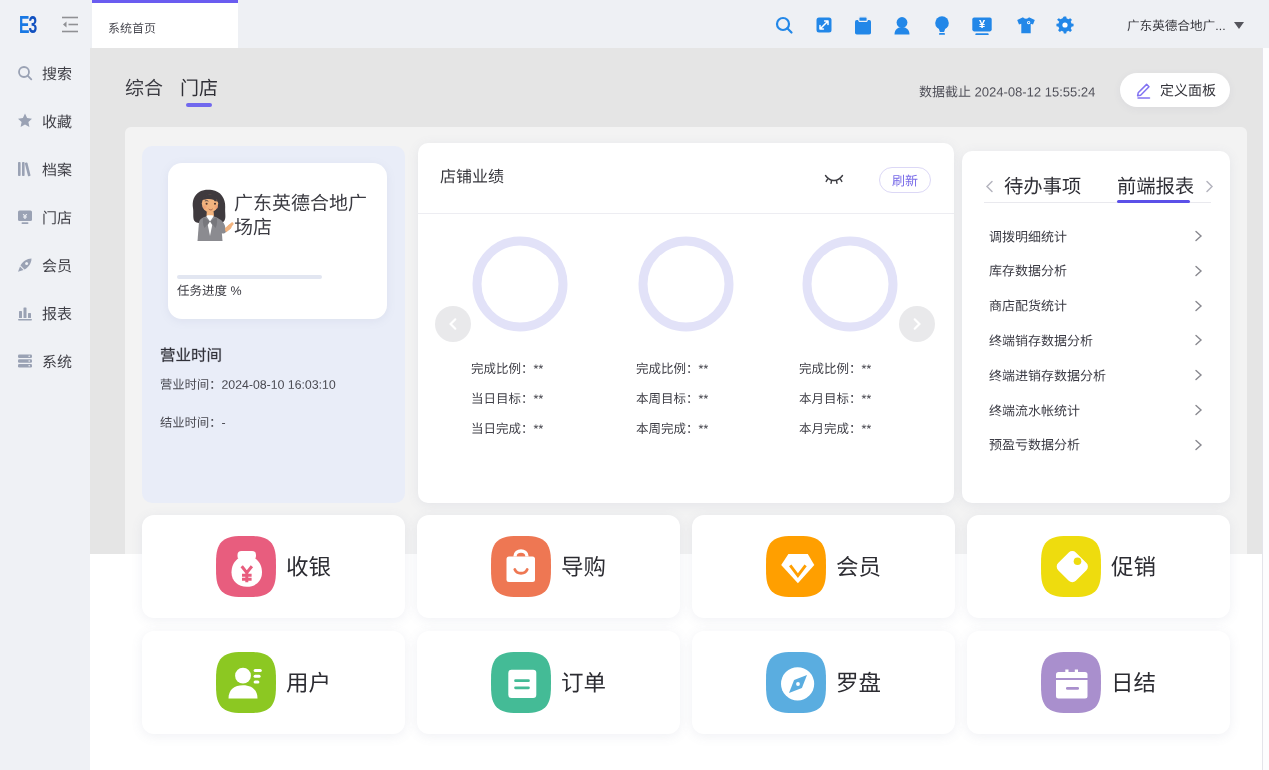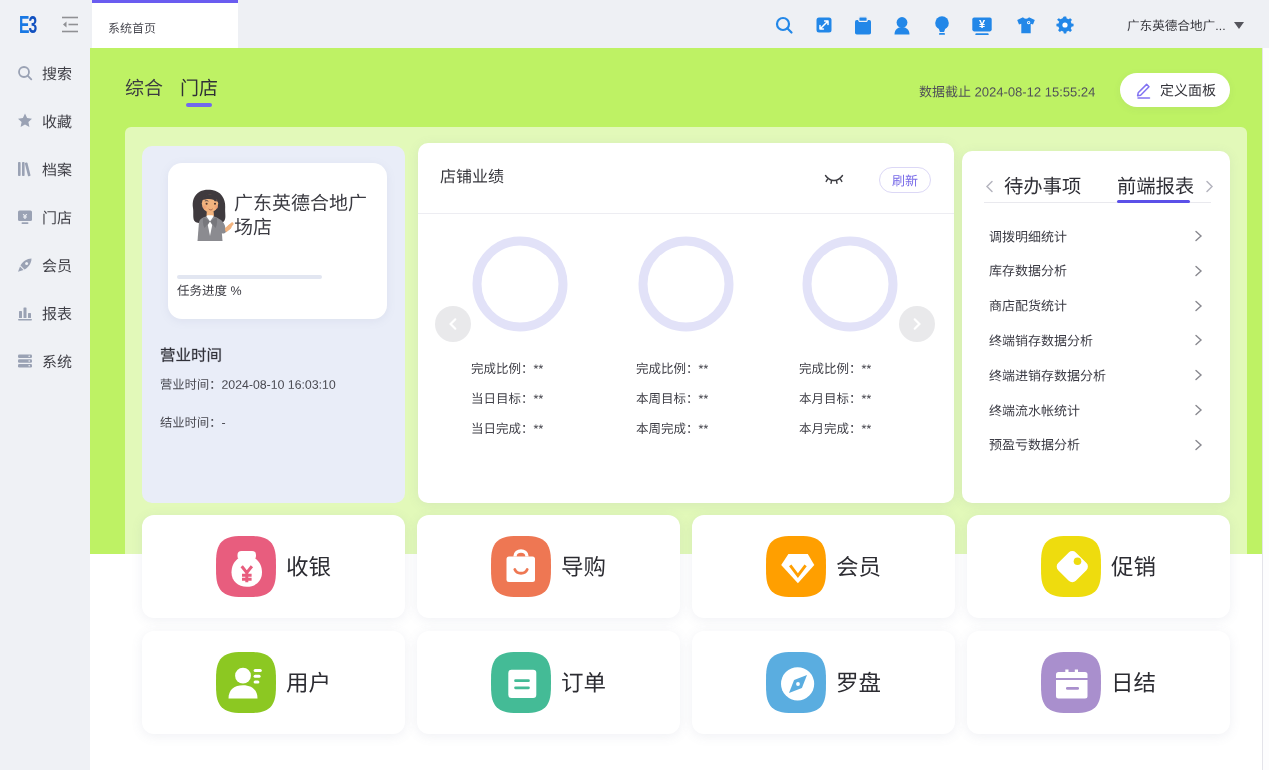--- a/index.html
+++ b/index.html
@@ -1,15 +1,15 @@
 <!DOCTYPE html>
 <html><head><meta charset="utf-8"><style>
 *{margin:0;padding:0;box-sizing:border-box}
 html,body{width:1269px;height:770px;overflow:hidden;font-family:"Liberation Sans",sans-serif}
-#page{position:relative;width:1269px;height:554px;background:#bef264}
+#page{position:relative;width:1269px;height:554px;background:#e5e5e5}
 .abs{position:absolute}
 </style></head><body>
 <div id="page">
     <svg width="0" height="0" style="position:absolute">
       <defs>
         <path id="g1" d="M166 840V638H46V568H166V354L39 309L59 238L166 279V13C166 0 161 -3 150 -3C138 -4 103 -4 64 -3C74 -24 83 -56 85 -75C144 -76 181 -73 205 -61C229 -48 237 -27 237 13V306L349 350L336 418L237 380V568H339V638H237V840ZM379 290V226H424L416 223C458 156 515 99 584 53C499 16 402 -7 304 -20C317 -36 331 -64 338 -82C449 -64 557 -34 651 12C730 -29 820 -59 917 -78C927 -59 946 -31 962 -16C875 -2 793 21 721 52C803 106 870 178 911 271L866 293L853 290H683V387H915V758H723V696H847V602H727V545H847V449H683V841H614V449H457V544H566V602H457V694C509 710 563 730 607 754L553 804C516 779 450 751 392 732V387H614V290ZM809 226C771 169 717 123 652 87C586 125 531 171 491 226Z"></path>
         <path id="g2" d="M633 104C718 58 825 -12 877 -58L938 -14C881 32 773 98 690 141ZM290 136C233 82 143 26 61 -11C78 -23 106 -47 119 -61C198 -20 294 46 358 109ZM194 319C211 326 237 329 421 341C339 302 269 272 237 260C179 236 135 222 102 219C109 200 119 166 122 153C148 162 187 166 479 185V10C479 -2 475 -6 458 -6C443 -8 389 -8 327 -6C339 -26 351 -54 355 -75C428 -75 479 -75 510 -63C543 -52 552 -32 552 8V189L797 204C824 176 848 148 864 126L922 166C879 221 789 304 718 362L665 328C691 306 719 281 746 255L309 232C450 285 592 352 727 434L673 480C629 451 581 424 532 398L309 385C378 419 447 460 510 505L480 528H862V405H936V593H539V686H923V752H539V841H461V752H76V686H461V593H66V405H137V528H434C363 473 274 425 246 411C218 396 193 387 174 385C181 367 191 333 194 319Z"></path>
         <path id="g3" d="M588 574H805C784 447 751 338 703 248C651 340 611 446 583 559ZM577 840C548 666 495 502 409 401C426 386 453 353 463 338C493 375 519 418 543 466C574 361 613 264 662 180C604 96 527 30 426 -19C442 -35 466 -66 475 -81C570 -30 645 35 704 115C762 34 830 -31 912 -76C923 -57 947 -29 964 -15C878 27 806 95 747 178C811 285 853 416 881 574H956V645H611C628 703 643 765 654 828ZM92 100C111 116 141 130 324 197V-81H398V825H324V270L170 219V729H96V237C96 197 76 178 61 169C73 152 87 119 92 100Z"></path>
         <path id="g4" d="M834 471C817 384 792 304 760 233C746 313 735 413 730 533H952V598H888L914 619C895 644 852 676 816 696L771 662C799 645 831 620 852 598H728L727 663H699V706H942V770H699V840H625V770H372V840H298V770H60V706H298V636H372V706H625V634H659L660 598H227V422H144V593H86V328H144V360H227V321V277H41V213H97V169C97 107 88 17 34 -48C48 -56 69 -70 81 -80C143 -9 153 96 153 167V213H224C219 123 204 26 163 -50C179 -56 207 -71 219 -82C282 31 292 198 292 321V533H663C672 374 689 244 713 145C694 114 673 85 650 59V88H537V161H641V348H537V418H641V470H343V-24H399V36H629C603 9 574 -15 543 -36C560 -46 588 -69 599 -82C652 -42 698 7 738 62C772 -32 818 -81 873 -81C931 -81 956 -56 967 78C950 84 928 98 914 111C909 12 899 -14 878 -15C845 -15 810 33 783 132C836 224 875 334 902 459ZM482 88H399V161H482ZM482 348H399V418H482ZM399 299H585V211H399Z"></path>
         <path id="g5" d="M851 776C830 702 788 597 753 534L813 515C848 575 891 673 925 755ZM397 751C430 679 469 582 486 521L551 547C533 608 493 701 458 774ZM193 840V626H47V555H181C151 418 88 260 26 175C38 158 56 128 65 108C113 175 159 287 193 401V-79H264V424C295 374 332 312 347 279L393 337C375 365 291 482 264 516V555H390V626H264V840ZM369 63V-9H842V-71H916V471H694V837H621V471H392V398H842V269H404V201H842V63Z"></path>

